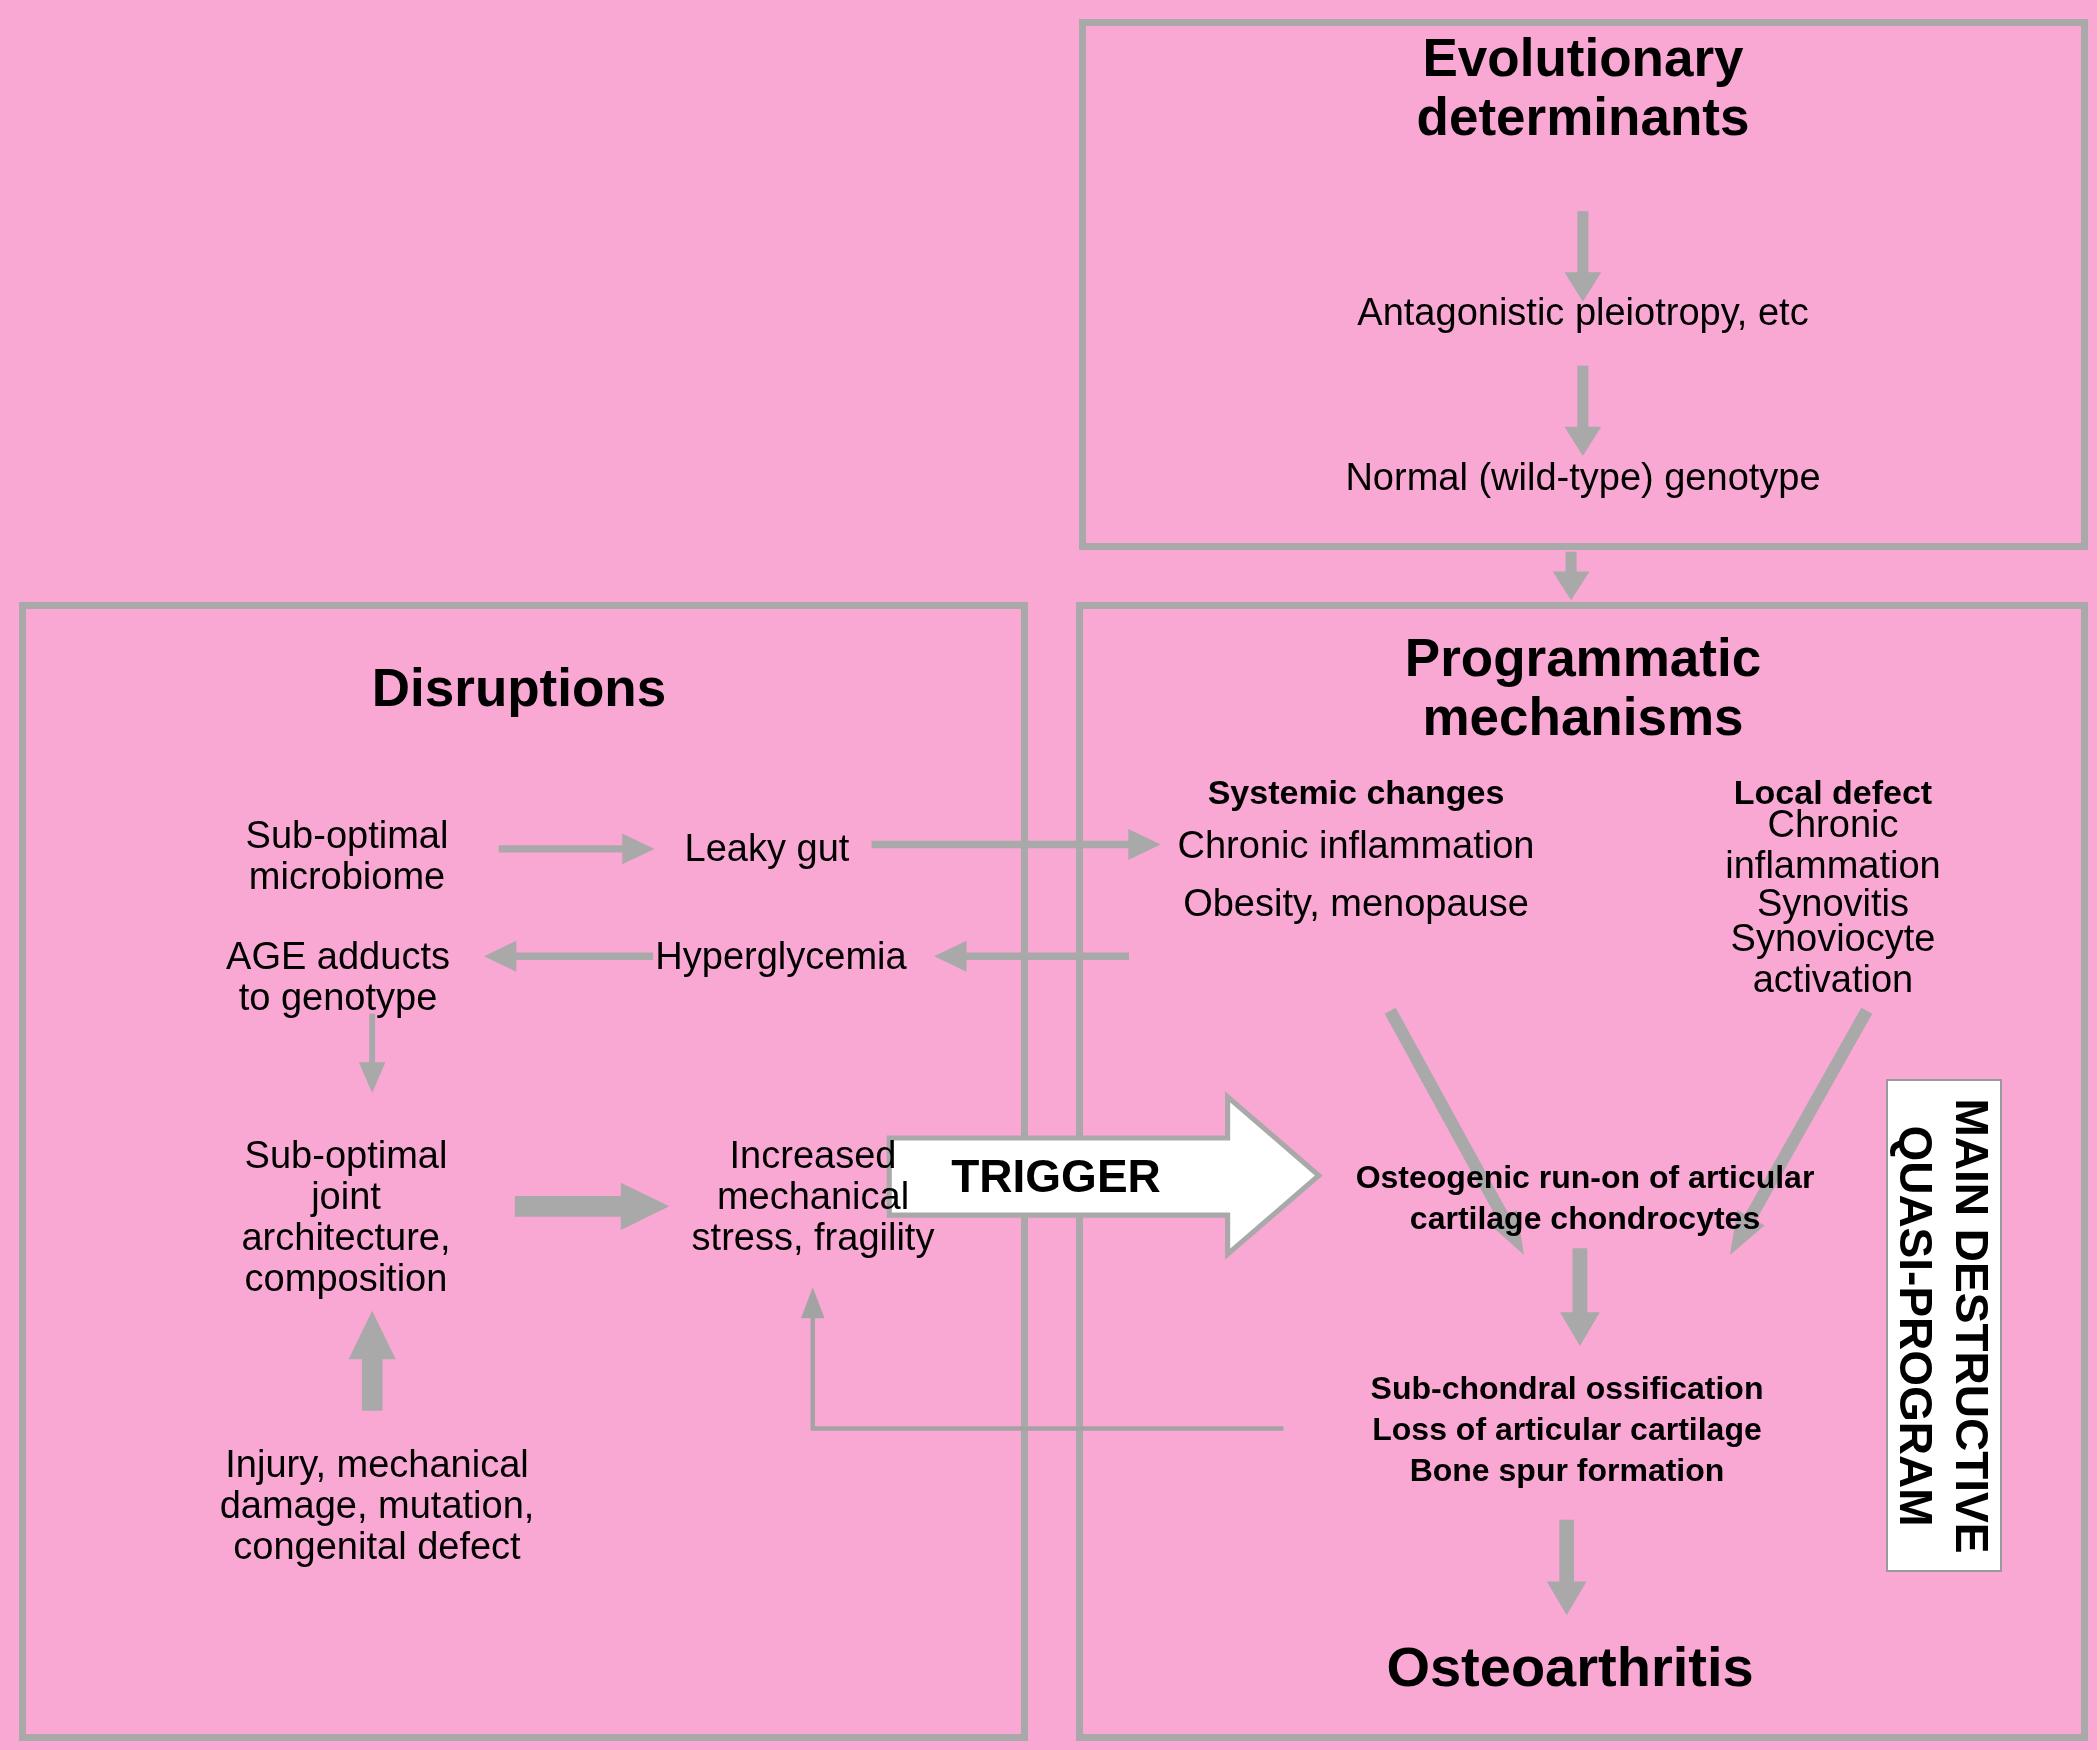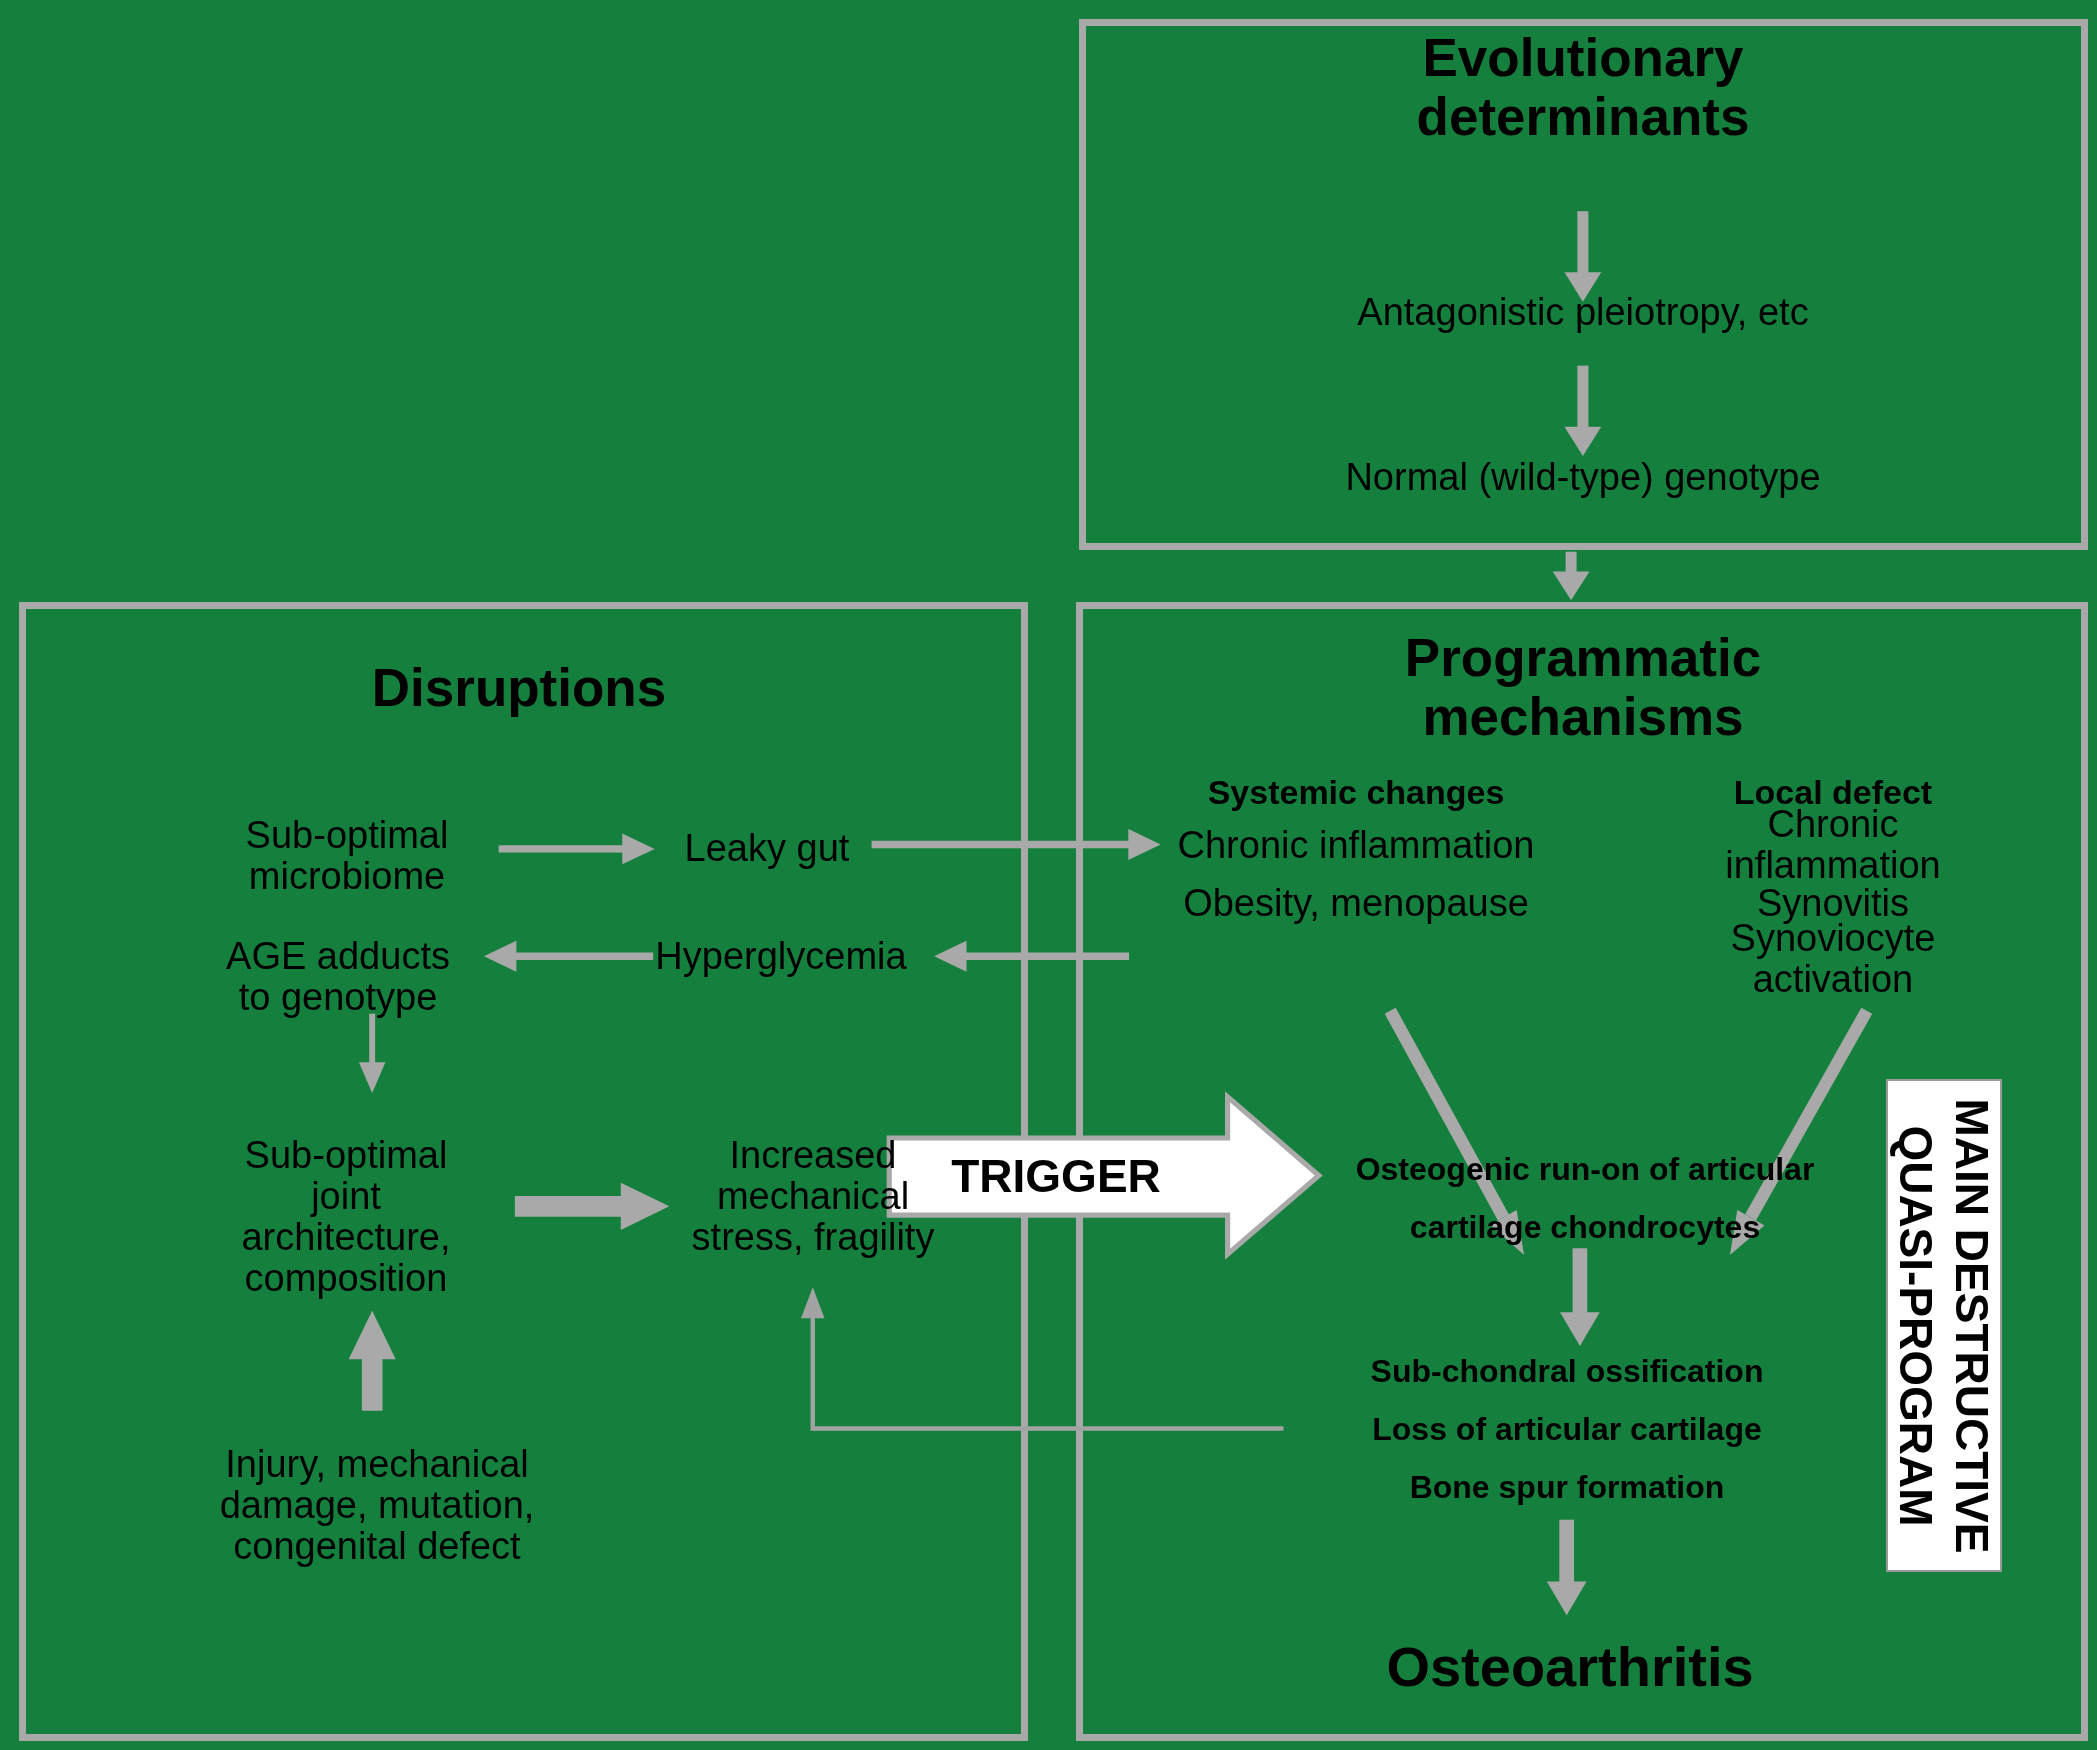--- a/index.html
+++ b/index.html
@@ -1,20 +1,20 @@
 <!DOCTYPE html>
 <html style="font-size:11.8px"><head>
 <meta charset="utf-8">
 <style>
   html, body { margin: 0; padding: 0; background: #ffffff; }
   .canvas {
     position: relative;
     width: 2097px;
     height: 1750px;
-    background: #15803d;
+    background: #f9a8d4;
     font-family: "Liberation Sans", "DejaVu Sans", sans-serif;
     color: #000;
     overflow: hidden;
   }
   .box {
     position: absolute;
     border: 7.4px solid #a9a9a9;
     box-sizing: border-box;
     background: transparent;
     z-index: 1;
@@ -29,21 +29,21 @@
     position: absolute;
     transform: translate(-50%, -50%);
     white-space: pre-line;
     text-align: center;
     z-index: 3;
     color: #000;
   }
   .t-title    { font-size: 53px; font-weight: bold; line-height: 59px; }
   .t-body     { font-size: 38px; line-height: 41px; }
   .t-colhead  { font-size: 34px; font-weight: bold; line-height: 38px; }
-  .t-boldblock{ font-size: 32px; font-weight: bold; line-height: 58px; }
+  .t-boldblock{ font-size: 32px; font-weight: bold; line-height: 41px; }
   .t-oa       { font-size: 56px; font-weight: bold; line-height: 62px; }
   .t-trigger  { font-size: 46px; font-weight: bold; line-height: 49px; }
   .quasi-box {
     position: absolute;
     left: 1886px; top: 1079px;
     width: 116px; height: 493px;
     border: 2.9px solid #9a9a9a;
     box-sizing: border-box;
     background: #ffffff;
     z-index: 3;

